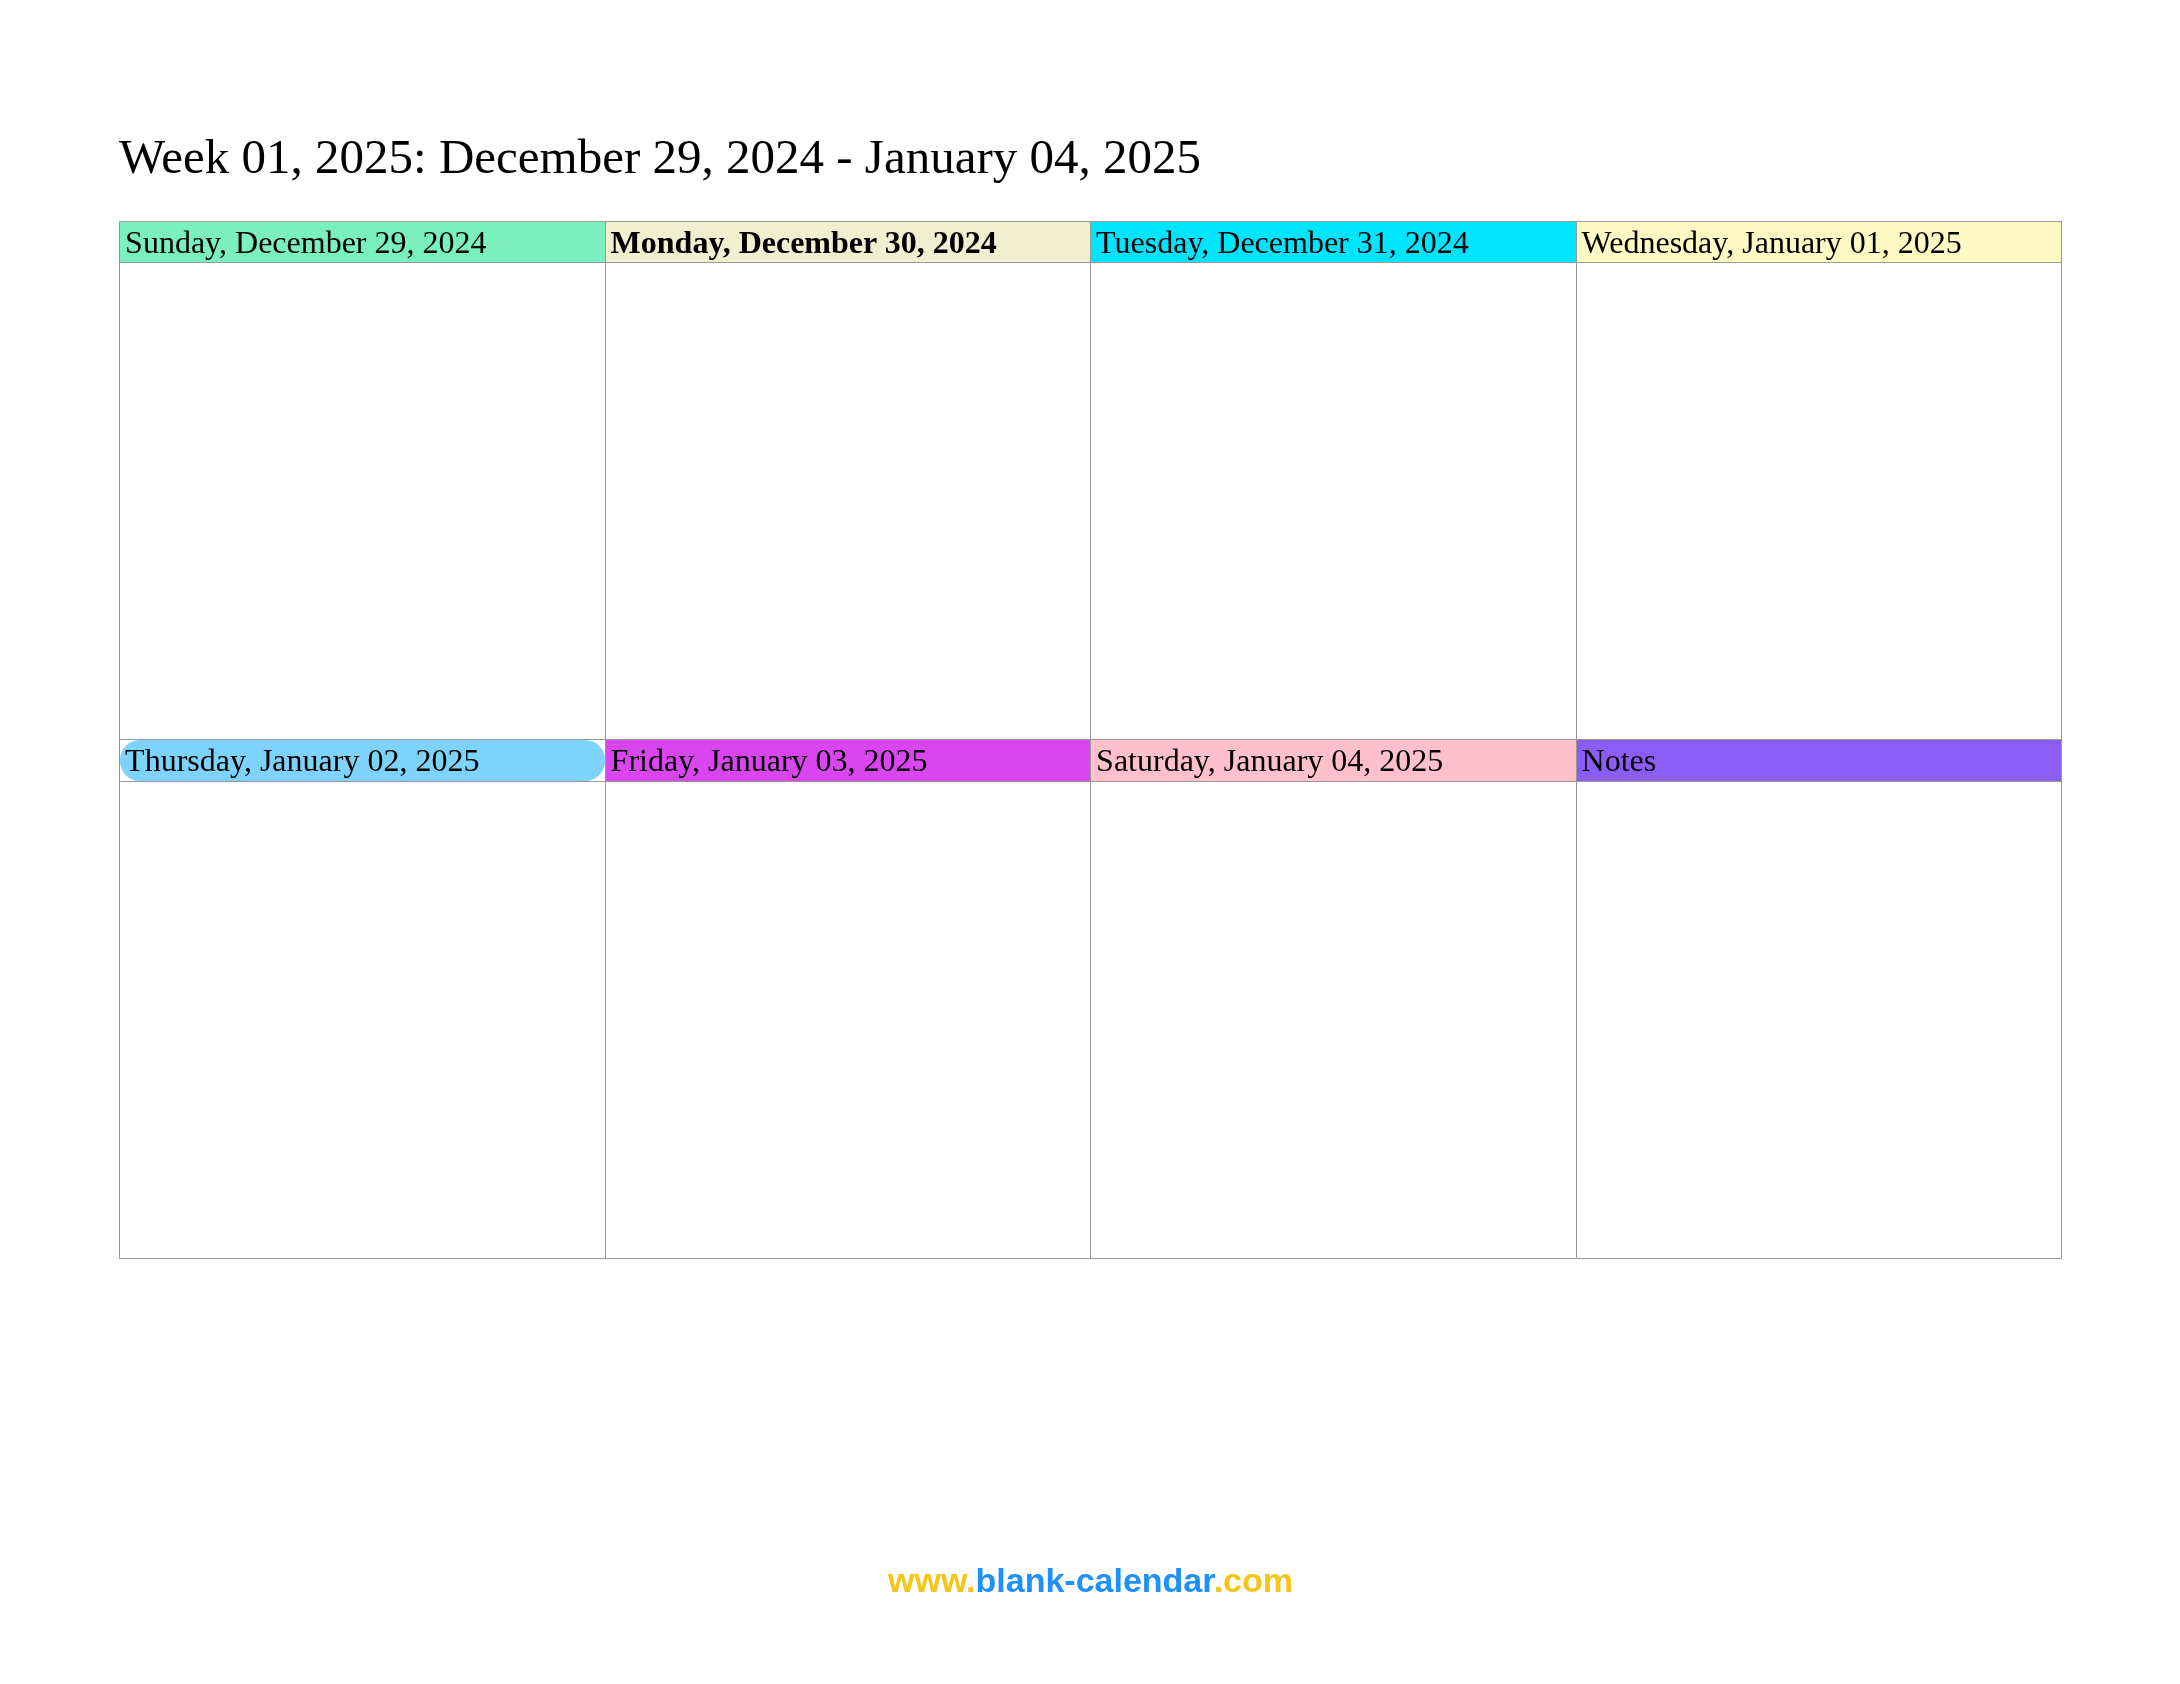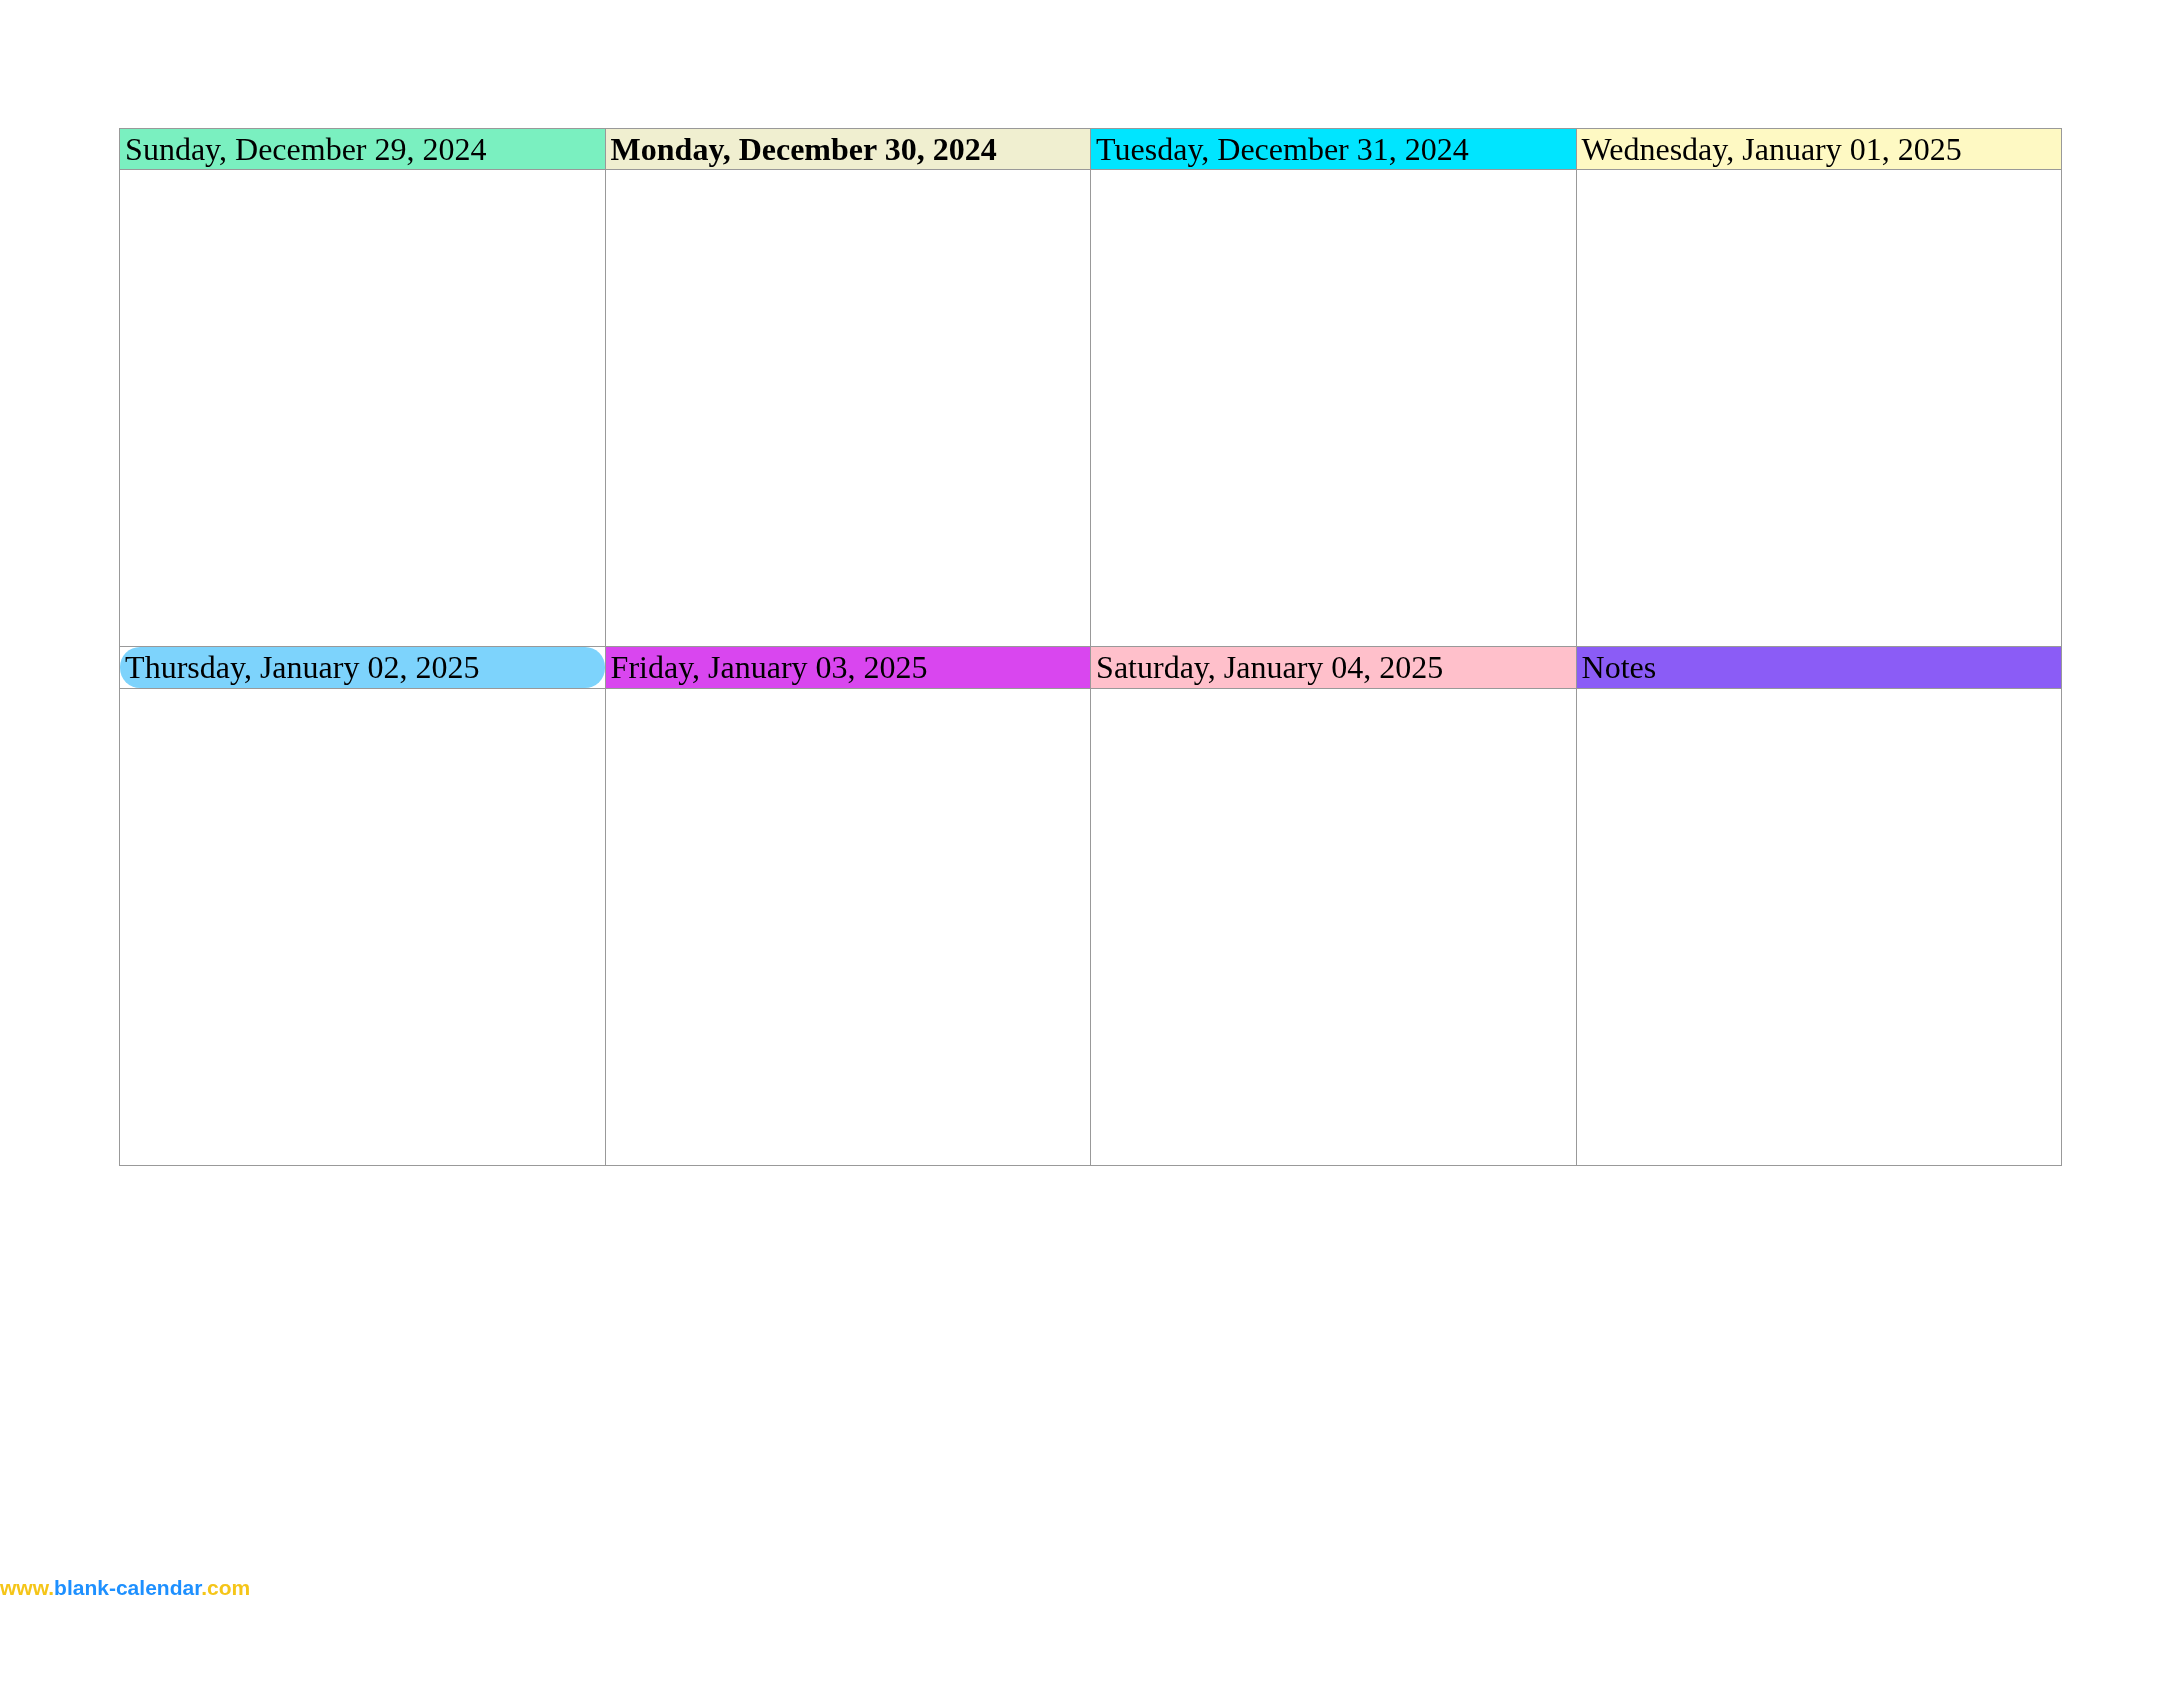--- a/index.html
+++ b/index.html
@@ -52,36 +52,38 @@
   .hdr-wednesday { background: #fef9c3; }
   .hdr-thursday  { background: #7dd3fc; border-radius: 20px; }
   .hdr-friday    { background: #d946ef; }
   .hdr-saturday  { background: #ffc0cb; }
   .hdr-notes     { background: #8b5cf6; }
   .footer {
     position: absolute;
     left: 0;
     right: 0;
     bottom: 85px;
+    text-align: center;
     font-family: Arial, Helvetica, sans-serif;
-    font-size: 21px;
+    font-size: 34px;
     font-weight: bold;
   }
   .footer .www   { color: #f5c518; }
   .footer .blank { color: #1e90ff; }
   .footer .dash  { color: #1e90ff; }
   .footer .cal   { color: #1e90ff; }
   .footer .dot   { color: #f5c518; }
   .footer .com   { color: #f5c518; }
 </style>
 </head>
 <body>
 
 <div class="page">
 
+  <h1 class="title">Week 01, 2025: December 29, 2024 - January 04, 2025</h1>
 
   <table class="calendar-grid">
     <tbody>
         <tr>
       <td class="day-header hdr-sunday">Sunday, December 29, 2024</td>
       <td class="day-header hdr-monday">Monday, December 30, 2024</td>
       <td class="day-header hdr-tuesday">Tuesday, December 31, 2024</td>
       <td class="day-header hdr-wednesday">Wednesday, January 01, 2025</td>
     </tr>
     <tr>

